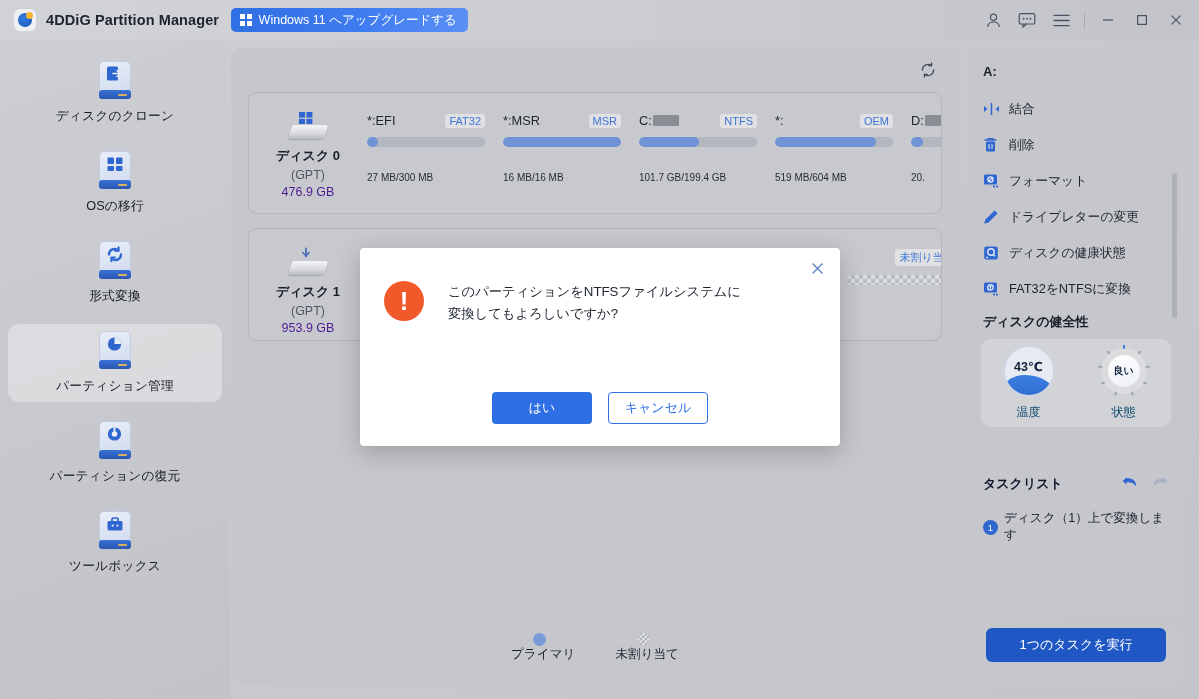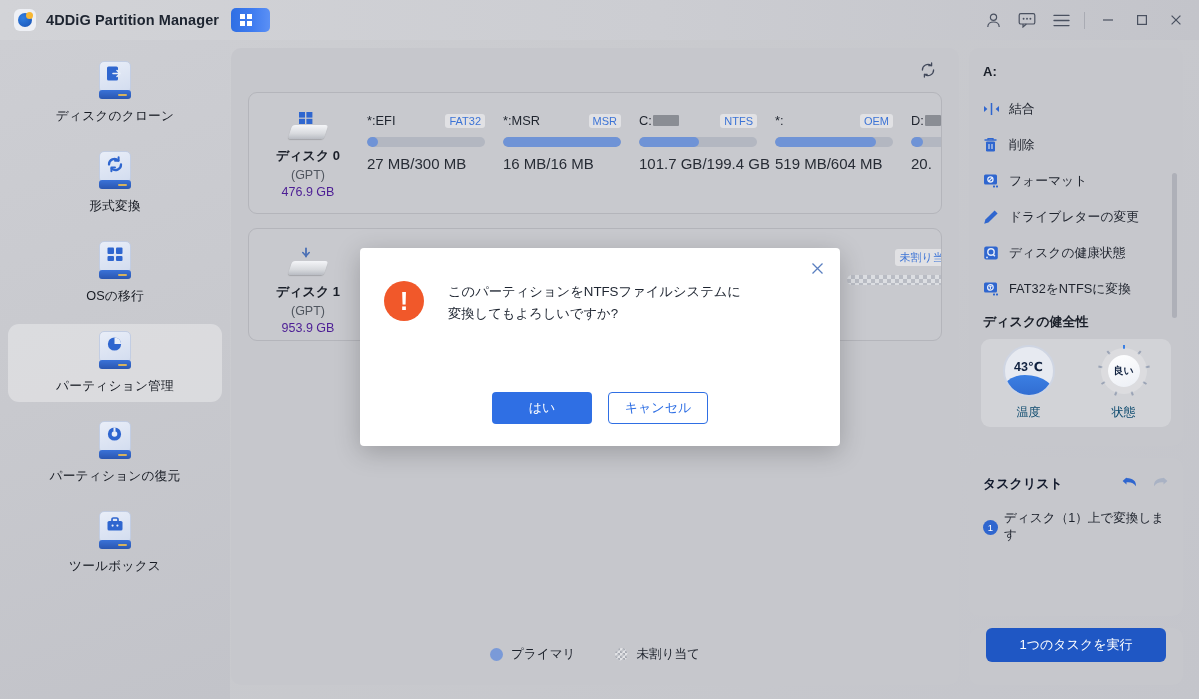--- a/index.html
+++ b/index.html
@@ -133,37 +133,37 @@
   .part-label { font-size: 12.8px; color: #1f242e; display: flex; align-items: center; }
   .redact { display:inline-block; width: 26px; height: 11px; background: #8a8d94; margin-left: 1px; border-radius: 1px; }
   .part-fs {
     font-size: 11px; color: #3d74d6; background: rgba(255,255,255,.45);
     border-radius: 3px; padding: 1px 4px; margin-left: 10px; white-space: nowrap;
   }
   .part-bar {
     height: 10px; border-radius: 5px; background: #b3b7c1; overflow: hidden;
   }
   .part-bar i { display: block; height: 10px; border-radius: 5px; background: #6f93d6; }
-  .part-size { font-size: 15px; color: #272c35; margin-top: 8px; white-space: nowrap; }
+  .part-size { font-size: 10px; color: #272c35; margin-top: 25px; white-space: nowrap; }
   .part-unalloc-label {
     font-size: 11px; color: #3d74d6; background: rgba(255,255,255,.45);
     border-radius: 3px; padding: 1px 4px;
   }
   .part-bar.unalloc {
     background-image:
       linear-gradient(45deg, #b9bcc4 25%, transparent 25%, transparent 75%, #b9bcc4 75%),
       linear-gradient(45deg, #b9bcc4 25%, transparent 25%, transparent 75%, #b9bcc4 75%);
     background-size: 8px 8px; background-position: 0 0, 4px 4px; background-color: #dcdee2;
   }
 
   #legend {
     position: absolute; left: 0; bottom: 22px; width: 728px;
     display: flex; align-items: center; justify-content: center; gap: 40px;
   }
-  .legend-item { display: flex; align-items: center; font-size: 12.6px; color: #1c212b; }
+  .legend-item { display: flex; align-items: center; font-size: 12.6px; color: #1c212b; flex-direction: column; }
   .legend-dot { width: 13px; height: 13px; border-radius: 50%; background: #7a9ad8; margin-right: 8px; }
   .legend-dot.checker {
     background-image:
       linear-gradient(45deg, #a9acb4 25%, transparent 25%, transparent 75%, #a9acb4 75%),
       linear-gradient(45deg, #a9acb4 25%, transparent 25%, transparent 75%, #a9acb4 75%);
     background-size: 5px 5px; background-position: 0 0, 2.5px 2.5px; background-color: #e2e3e6;
   }
 
   
   #rightbar { position: absolute; left: 969px; top: 48px; width: 214px; height: 637px; }
@@ -266,20 +266,21 @@
   <div id="titlebar">
     <div id="logo"></div>
     <div id="app-title">4DDiG Partition Manager</div>
     <div id="upgrade-btn">
       <span class="win-glyph">
           <i></i>
           <i></i>
           <i></i>
           <i></i>
         </span>
+      <span>Windows 11 へアップグレードする</span>
     </div>
     <div id="titlebar-right">
       <div class="tb-icon">
         <svg width="17" height="17" viewBox="0 0 17 17">
             <circle cx="8.5" cy="5.2" r="3.1" fill="none" stroke="currentColor" stroke-width="1.2"></circle>
             <path d="M2.8 15c0-3.2 2.6-5 5.7-5s5.7 1.8 5.7 5" fill="none" stroke="currentColor" stroke-width="1.2"></path>
           </svg>
       </div>
       <div class="tb-icon">
         <svg width="18" height="16" viewBox="0 0 18 16">
@@ -319,46 +320,46 @@
     <div class="nav-item">
       <div class="disk-ico">
         <div class="body"></div>
           <div class="base"></div>
         <svg width="20" height="20" viewBox="0 0 20 20">
             <rect x="2" y="1.5" width="11" height="14" rx="1.6" fill="#2f66cf"></rect>
             <path d="M8 8.5h7M12 5.5l3.2 3-3.2 3" stroke="#e9eef8" stroke-width="1.6" fill="none" stroke-linecap="round" stroke-linejoin="round"></path>
           </svg>
       </div>
       <div class="nav-label">ディスクのクローン</div>
-    </div>
-
-    <div class="nav-item">
-      <div class="disk-ico">
-        <div class="body"></div>
-          <div class="base"></div>
-        <svg width="20" height="20" viewBox="0 0 20 20">
-            <path d="M4 9.5a5.5 5.5 0 019.3-4M16 9.5a5.5 5.5 0 01-9.3 4" stroke="#2f66cf" stroke-width="2.3" fill="none" stroke-linecap="round"></path>
-            <path d="M13.6 2.2v3.6h-3.6M6.4 16.2v-3.6h3.6" stroke="#2f66cf" stroke-width="2" fill="none" stroke-linecap="round" stroke-linejoin="round"></path>
-          </svg>
-      </div>
-      <div class="nav-label">形式変換</div>
     </div>
 
     <div class="nav-item">
       <div class="disk-ico">
         <div class="body"></div>
           <div class="base"></div>
         <svg width="20" height="20" viewBox="0 0 20 20">
             <rect x="2.5" y="2.5" width="6.5" height="6.5" rx="1" fill="#2f66cf"></rect>
             <rect x="11" y="2.5" width="6.5" height="6.5" rx="1" fill="#2f66cf"></rect>
             <rect x="2.5" y="11" width="6.5" height="5" rx="1" fill="#2f66cf"></rect>
             <rect x="11" y="11" width="6.5" height="5" rx="1" fill="#2f66cf"></rect>
           </svg>
       </div>
       <div class="nav-label">OSの移行</div>
+    </div>
+
+    <div class="nav-item">
+      <div class="disk-ico">
+        <div class="body"></div>
+          <div class="base"></div>
+        <svg width="20" height="20" viewBox="0 0 20 20">
+            <path d="M4 9.5a5.5 5.5 0 019.3-4M16 9.5a5.5 5.5 0 01-9.3 4" stroke="#2f66cf" stroke-width="2.3" fill="none" stroke-linecap="round"></path>
+            <path d="M13.6 2.2v3.6h-3.6M6.4 16.2v-3.6h3.6" stroke="#2f66cf" stroke-width="2" fill="none" stroke-linecap="round" stroke-linejoin="round"></path>
+          </svg>
+      </div>
+      <div class="nav-label">形式変換</div>
     </div>
 
     <div class="nav-item active">
       <div class="disk-ico">
         <div class="body"></div>
           <div class="base"></div>
         <svg width="20" height="20" viewBox="0 0 20 20">
             <circle cx="9.5" cy="9" r="6.6" fill="#2f66cf"></circle>
             <path d="M9.5 9V2.4A6.6 6.6 0 0116.1 9z" fill="#e9eef8"></path>
           </svg>

